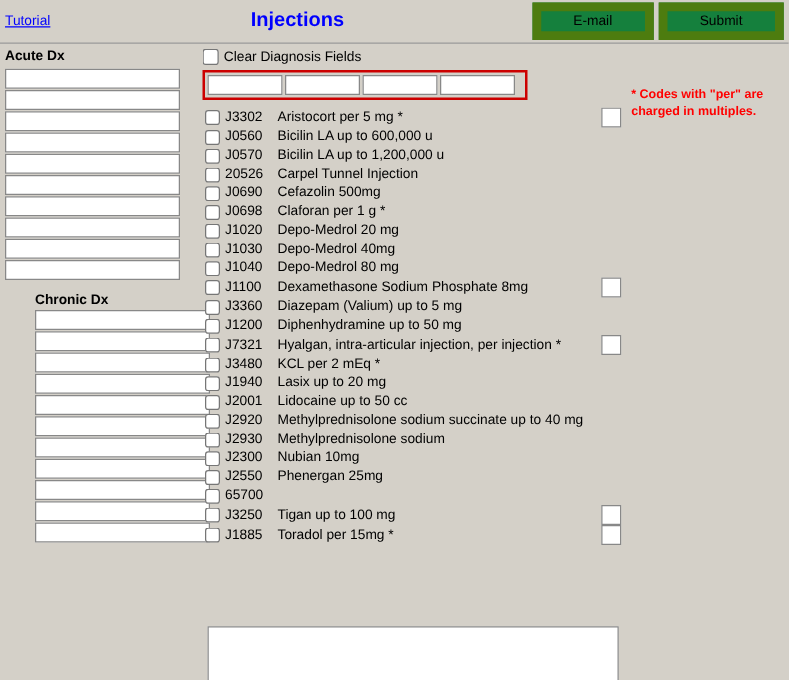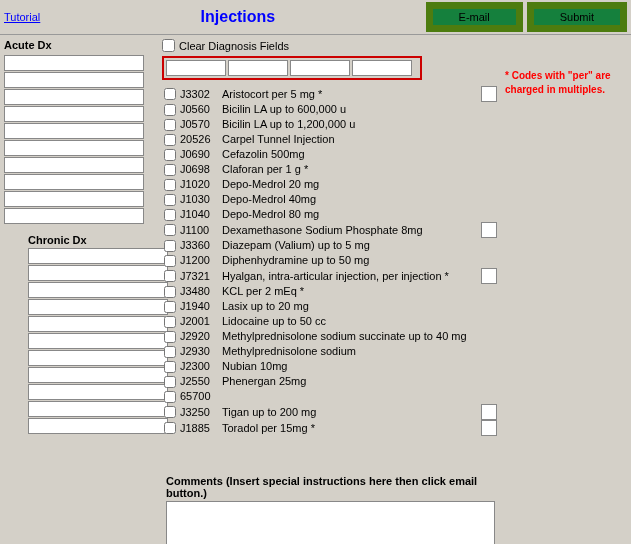--- a/index.html
+++ b/index.html
@@ -333,35 +333,31 @@
           <span class="injection-code">J2550</span>
           <span class="injection-desc">Phenergan 25mg</span>
         </div>
         <div class="injection-item">
           <input type="checkbox" style="">
           <span class="injection-code">65700</span>
         </div>
         <div class="injection-item">
           <input type="checkbox" style="">
           <span class="injection-code">J3250</span>
-          <span class="injection-desc">Tigan up to 200 mg</span>
+          <span class="injection-desc">Tigan up to 100 mg</span>
           <span class="injection-checkbox-right"></span>
         </div>
         <div class="injection-item">
           <input type="checkbox" style="">
           <span class="injection-code">J1885</span>
           <span class="injection-desc">Toradol per 15mg  *</span>
           <span class="injection-checkbox-right"></span>
         </div>
       </div>
     <div class="bottom-section">
-      <div class="comments-label">
-        <span>Comments</span>
-        <span>(Insert special instructions here then click email button.)</span>
-      </div>
       <textarea class="comments-textarea" style=""></textarea>
     </div>
   </div>
 
   <div class="right-panel">
     <div class="per-code-note">* Codes with "per" are charged in multiples.</div>
   </div>
 
 </div>
 

